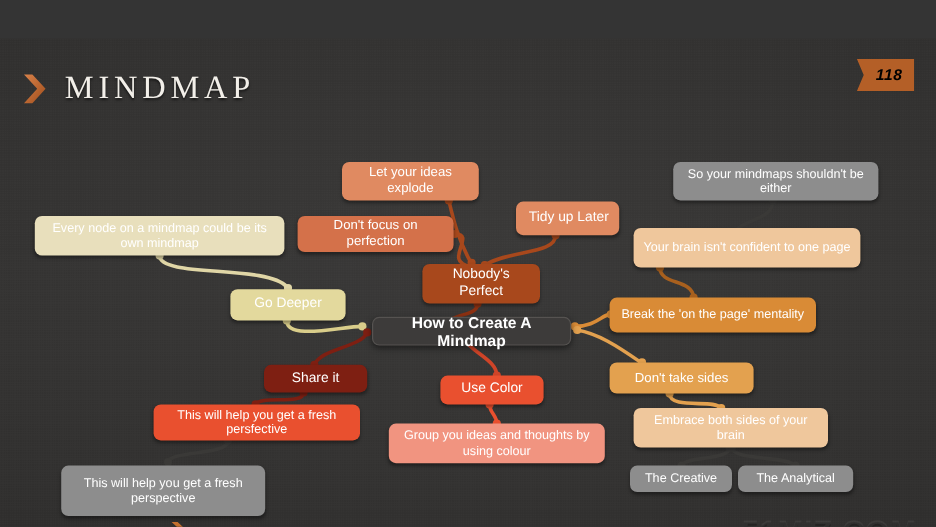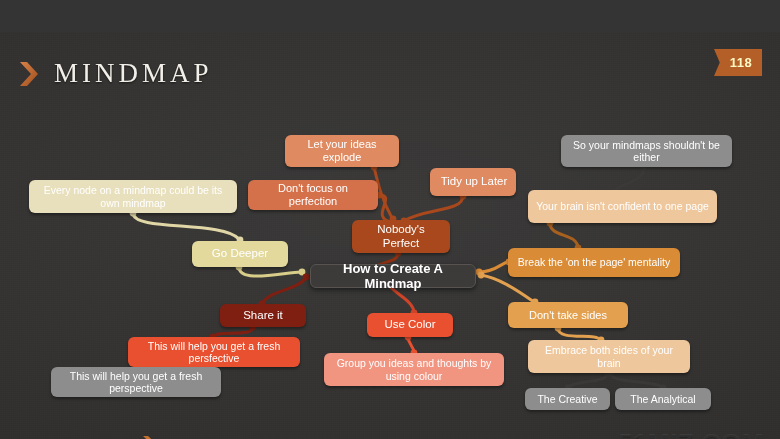--- a/index.html
+++ b/index.html
@@ -36,22 +36,23 @@
 
   
   #page-badge{
     position:absolute;right:18px;top:17px;width:48px;height:27px;
     background:#b45f27;
     clip-path:polygon(0 0, 100% 0, 100% 50%, 100% 100%, 0 100%, 12% 50%);
     display:flex;align-items:center;justify-content:center;
     box-shadow:0 2px 4px rgba(0,0,0,.45);
   }
   #page-badge span{
-    font-size:13px;font-weight:bold;color:#fef9c3;letter-spacing:.5px;
+    font-size:13px;font-weight:bold;color:#000000;letter-spacing:.5px;
     padding-left:6px;
+    font-style:italic;
   }
 
   
   #footer{position:absolute;left:26px;bottom:17px;display:flex;align-items:flex-end;gap:36px;}
   #forward-text{
     font-size:13px;font-weight:bold;letter-spacing:1.6px;color:#e8e6e2;
   }
   #forward-chev{margin-left:2px;display:block;}
   #watermark{
     position:absolute;right:16px;bottom:12px;
@@ -246,21 +247,21 @@
         </div>
         <div class="node" style="left: 615px; top: 356px; width: 96px; height: 22px; background: rgb(141, 141, 141); color: rgb(255, 255, 255); font-size: 10.5px;">
           <span>The Analytical</span>
         </div>
         <div class="node" style="left: 220px; top: 272px; width: 86px; height: 23px; background: rgb(126, 31, 18); color: rgb(255, 255, 255); font-size: 11.5px;">
           <span>Share  it</span>
         </div>
         <div class="node" style="left: 128px; top: 305px; width: 172px; height: 30px; background: rgb(233, 80, 47); color: rgb(255, 255, 255); font-size: 10.5px;">
           <span>This will help you get a fresh persfective</span>
         </div>
-        <div class="node" style="left: 51px; top: 335px; width: 170px; height: 30px; background: rgb(141, 141, 141); color: rgb(255, 255, 255); font-size: 10.5px; align-items: center;">
+        <div class="node" style="left: 51px; top: 356px; width: 170px; height: 42px; background: rgb(141, 141, 141); color: rgb(255, 255, 255); font-size: 10.5px; align-items: center;">
           <span>This will help you get a fresh perspective</span>
         </div>
         <div class="node" style="left: 367px; top: 281px; width: 86px; height: 24px; background: rgb(233, 80, 47); color: rgb(255, 255, 255); font-size: 11.5px;">
           <span>Use  Color</span>
         </div>
         <div class="node" style="left: 324px; top: 321px; width: 180px; height: 33px; background: rgb(241, 148, 128); color: rgb(255, 255, 255); font-size: 10.5px;">
           <span>Group you ideas and thoughts by using colour</span>
         </div>
       </div>
   </div>

